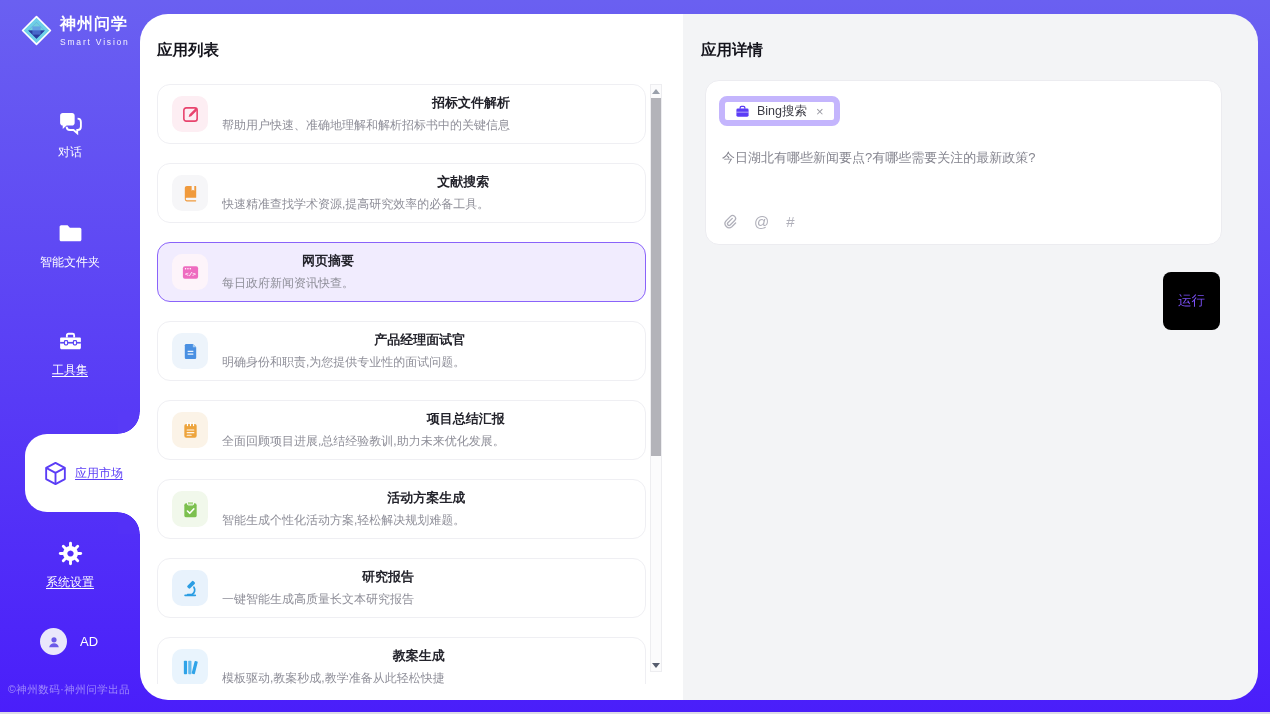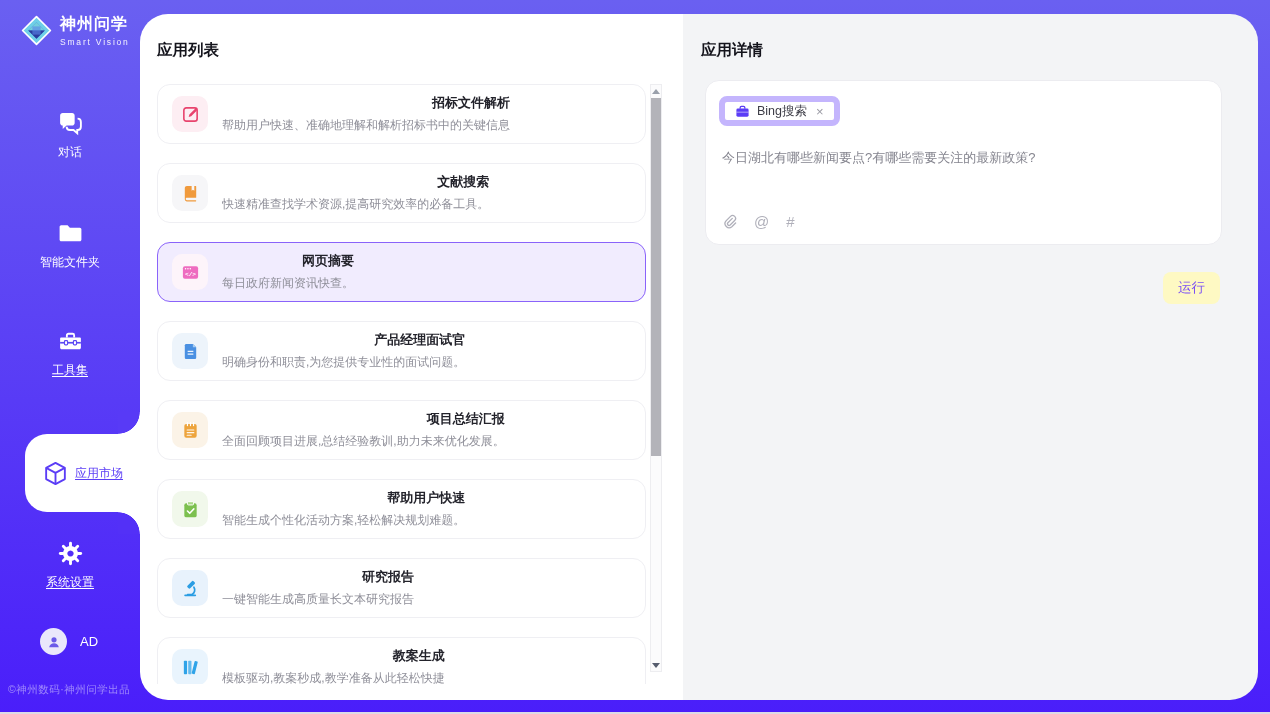--- a/index.html
+++ b/index.html
@@ -60,22 +60,22 @@
 
   
   .detail-card { position:absolute; left:22px; top:66px; width:517px; height:165px; background:#fff; border:1px solid #ececf0; border-radius:14px; }
   .chip { position:absolute; left:13px; top:15px; height:30px; display:inline-flex; align-items:center; gap:7px;
     padding:0 10px; border:6px solid #c4b5fd; border-radius:8px; background:#fff; cursor:pointer; }
   .chip-label { font-size:12.5px; color:#3c3c46; }
   .chip-close { font-size:13px; color:#9a9aa4; margin-left:2px; cursor:pointer; }
   .query { position:absolute; left:16px; top:68px; right:16px; font-size:13px; color:#85858f; cursor:text; }
   .tools { position:absolute; left:16px; bottom:14px; display:flex; align-items:center; gap:17px; color:#b0b0ba; }
   .tools .tsym { font-size:15px; cursor:pointer; }
-  .run-btn { position:absolute; top:258px; right:38px; background:#fef9c3; color:#7a4ff5; font-size:13.5px;
-    padding:7px 15px; border-radius:8px; cursor:pointer; }
+  .run-btn { position:absolute; top:258px; right:38px; background:#000000; color:#7a4ff5; font-size:13.5px;
+    padding:20px 15px; border-radius:8px; cursor:pointer; }
 
   svg { display:block; }
 </style>
 </head>
 <body>
 
 <aside class="sidebar">
 
   <div class="brand">
     <span>
@@ -246,21 +246,21 @@
 
       <div class="app-item">
         <span class="tile t5">
           <svg width="19" height="19" viewBox="0 0 20 20">
             <rect x="3.5" y="3.5" width="13" height="14.7" rx="2" fill="#7cc04f"></rect>
             <rect x="6.8" y="1.8" width="6.4" height="3.4" rx="1" fill="#a9d887" stroke="#fff" stroke-width="1"></rect>
             <path fill="none" stroke="#fff" stroke-width="1.7" stroke-linecap="round" stroke-linejoin="round" d="m6.8 11.6 2.4 2.4 4.2-4.6"></path>
           </svg>
         </span>
         <span class="app-text">
-          <div class="app-name">帮助用户快速</div>
+          <div class="app-name">活动方案生成</div>
           <div class="app-desc">智能生成个性化活动方案,轻松解决规划难题。</div>
         </span>
       </div>
 
       <div class="app-item">
         <span class="tile t6">
           <svg width="19" height="19" viewBox="0 0 20 20">
             <rect x="8.6" y="1.6" width="4" height="9" rx="1.2" fill="#2b9de3" transform="rotate(45 10.6 6.1)"></rect>
             <path fill="none" stroke="#2b9de3" stroke-width="1.8" stroke-linecap="round" d="M13.6 8.6c1.7 2.7.8 6.1-2 7.7H7"></path>
             <rect x="3.4" y="16.2" width="12.5" height="1.9" rx=".95" fill="#2b9de3"></rect>

